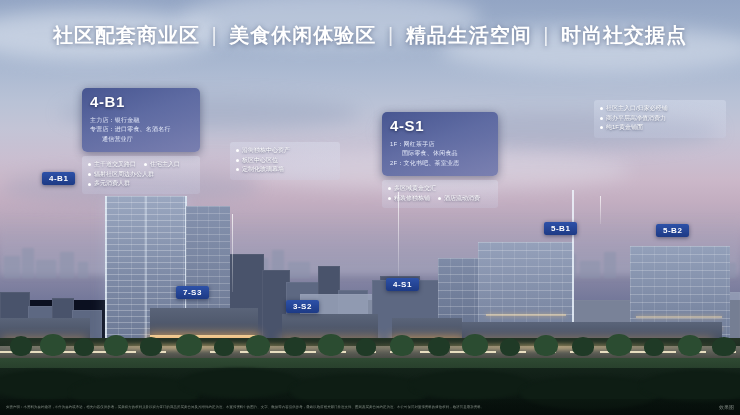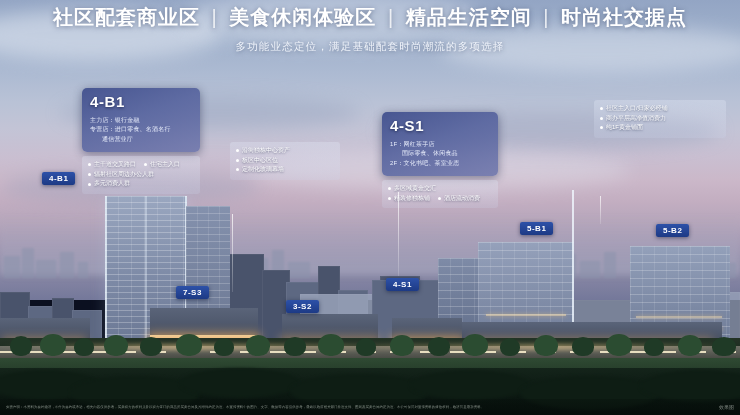--- a/index.html
+++ b/index.html
@@ -125,21 +125,21 @@
   }
   .foreground{
     position:absolute;left:0;top:368px;width:740px;height:47px;
     background:linear-gradient(180deg,#14241a 0%,#0d1a13 45%,#07110d 100%);
   }
   .fgtree{position:absolute;border-radius:50%;background:#0e1d14;filter:blur(1.5px);}
 
   
   .header{position:absolute;left:0;top:0;width:740px;text-align:center;}
   .headline{
-    margin-top:4px;
+    margin-top:22px;
     font-size:20px;font-weight:bold;letter-spacing:1px;color:#ffffff;
     text-shadow:0 1px 5px rgba(40,55,90,.55);
     white-space:nowrap;
   }
   .headline .sep{color:rgba(255,255,255,.8);font-weight:normal;margin:0 5px;}
   .subline{
     margin-top:9px;font-size:10.5px;color:#f0f4fb;letter-spacing:1.2px;
     text-shadow:0 1px 4px rgba(40,55,90,.5);
   }
 
@@ -338,21 +338,20 @@
   <div class="header">
     <div class="headline">
       <span>社区配套商业区</span>
       <span class="sep">|</span>
       <span>美食休闲体验区</span>
       <span class="sep">|</span>
       <span>精品生活空间</span>
       <span class="sep">|</span>
       <span>时尚社交据点</span>
     </div>
-    <div class="subline">多功能业态定位，满足基础配套时尚潮流的多项选择</div>
   </div>
 
   <div class="callout" style="left:82px;top:88px;width:118px;">
     <div class="card">
       <div class="code">4-B1</div>
       <div class="lines">
         <div class="ln">主力店：银行金融</div>
         <div class="ln">专营店：进口零食、名酒名行</div>
         <div class="ln ind">通信营业厅</div>
       </div>
@@ -398,21 +397,21 @@
       <div class="bl">商办平层高净值消费力</div>
       <div class="bl">纯1F黄金铺面</div>
     </div>
   </div>
   <div class="leader" style="left:600px;top:196px;height:28px;"></div>
 
   <div class="tag" style="left:42px;top:172px;">4-B1</div>
   <div class="tag" style="left:176px;top:286px;">7-S3</div>
   <div class="tag" style="left:286px;top:300px;">3-S2</div>
   <div class="tag" style="left:386px;top:278px;">4-S1</div>
-  <div class="tag" style="left:520px;top:222px;">5-B1</div>
+  <div class="tag" style="left:544px;top:222px;">5-B1</div>
   <div class="tag" style="left:656px;top:224px;">5-B2</div>
 
   <div class="footer">
     <div class="disclaimer">免责声明：本资料为要约邀请，不作为要约或承诺，相关内容仅供参考，买卖双方的权利义务以双方签订的商品房买卖合同及其附件约定为准。本宣传资料中的图片、文字、数据等内容仅供参考，最终以政府相关部门批准文件、图则及买卖合同约定为准。本公司保留对宣传资料的修改权利，敬请留意最新资料。</div>
     <div class="watermark">效果图</div>
   </div>
 
 </div>
 
 </body></html>

